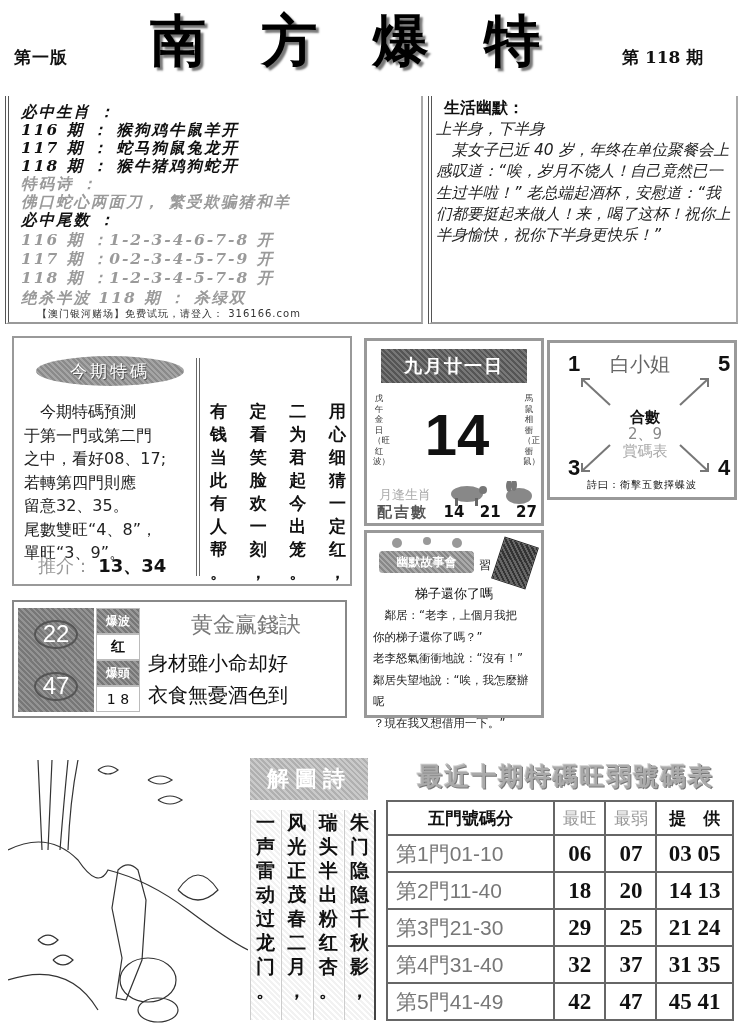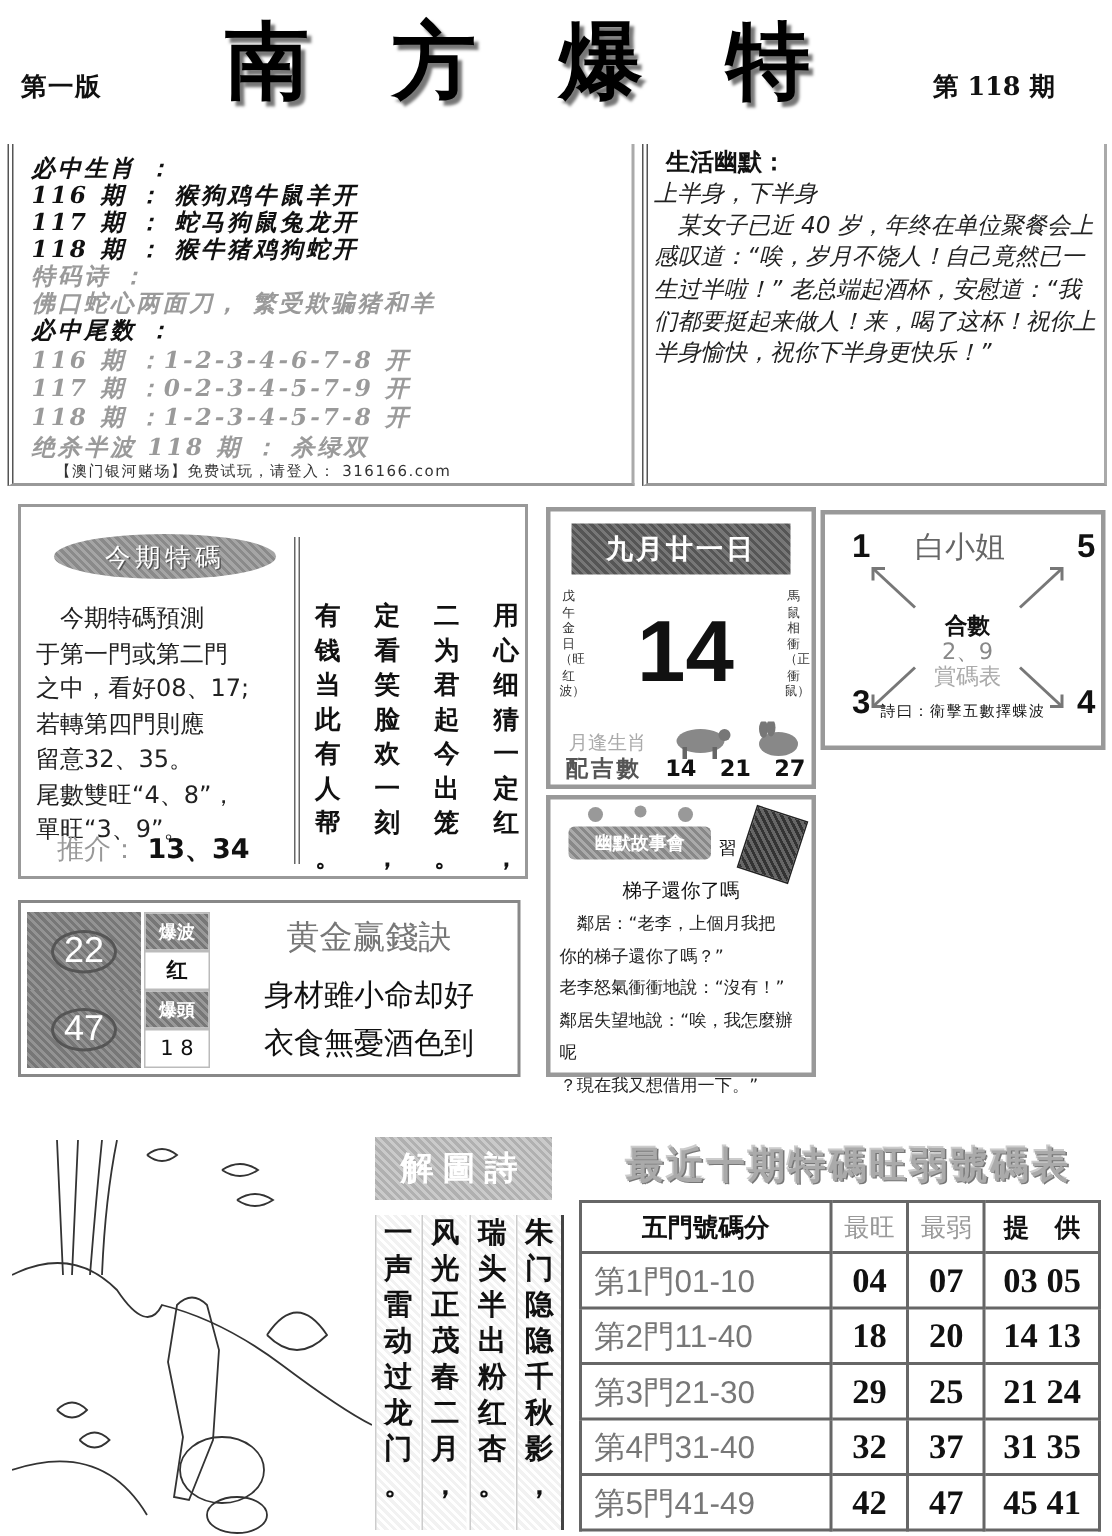--- a/index.html
+++ b/index.html
@@ -47,39 +47,39 @@
   .cal-foot .lbl { font-family: "DejaVu Serif", serif; color: #555; letter-spacing: 2px; }
 
   
   .panel-bai { left: 547px; top: 340px; width: 190px; height: 160px; border: 3px solid #999; }
   .bai-title { position: absolute; left: 60px; top: 8px; font-size: 20px; color: #666; font-family: "DejaVu Serif", serif; }
   .bai-num { position: absolute; font-size: 22px; font-weight: bold; font-family: "Liberation Sans", sans-serif; }
   .bai-mid { position: absolute; left: 60px; top: 66px; width: 70px; text-align: center; font-size: 15px; line-height: 17px; }
   .bai-mid .b { font-weight: bold; }
   .bai-mid .g { color: #888; }
   .bai-mid .lg { color: #aaa; }
-  .bai-poem { position: absolute; left: 0; top: 124px; width: 100%; text-align: center; font-size: 10px; letter-spacing: 1px; }
+  .bai-poem { position: absolute; left: 0; top: 135px; width: 100%; text-align: center; font-size: 10px; letter-spacing: 1px; }
 
   
   .panel-story { left: 364px; top: 530px; width: 180px; height: 188px; border: 3px solid #999; }
   .story-banner { position: absolute; left: 12px; top: 18px; width: 95px; height: 22px; background: repeating-linear-gradient(45deg,#888 0 2px,#aaa 2px 4px); color: #fff; font-size: 12px; font-weight: bold; display: flex; align-items: center; justify-content: center; border-radius: 4px; }
   .story-xi { position: absolute; left: 112px; top: 24px; font-size: 12px; }
   .story-book { position: absolute; left: 130px; top: 8px; width: 36px; height: 44px; background: repeating-linear-gradient(45deg,#333 0 2px,#666 2px 4px); transform: rotate(18deg); border: 1px solid #222; }
   .story-title { position: absolute; left: 0; top: 52px; width: 100%; text-align: center; font-size: 13px; }
   .story-body { position: absolute; left: 6px; top: 72px; width: 166px; font-size: 11.5px; line-height: 21.5px; color: #222; }
 
   
   .panel-gold { left: 12px; top: 600px; width: 335px; height: 118px; border: 2px solid #888; }
   .gold-cell { position: absolute; left: 4px; width: 76px; height: 52px; background: repeating-linear-gradient(45deg,#777 0 2px,#939393 2px 4px); display: flex; align-items: center; justify-content: center; }
   .gold-ball { width: 44px; height: 29px; border-radius: 50%; border: 2px solid #555; color: #fff; font-size: 24px; display: flex; align-items: center; justify-content: center; font-family: "Liberation Sans", sans-serif; }
   .gold-tag { position: absolute; left: 82px; width: 44px; height: 26px; border: 1px solid #bbb; display: flex; align-items: center; justify-content: center; font-size: 14px; }
   .gold-tag.lbl { color: #fff; background: repeating-linear-gradient(45deg,#777 0 2px,#999 2px 4px); font-weight: bold; font-size: 12px; }
   .gold-tag.val { font-weight: bold; }
   .gold-title { position: absolute; left: 134px; top: 8px; width: 196px; text-align: center; font-size: 22px; color: #777; }
-  .gold-line { position: absolute; left: 134px; width: 196px; text-align: center; font-size: 20px; color: #111; }
+  .gold-line { position: absolute; left: 134px; width: 196px; font-size: 20px; color: #111; }
 
   
   .illu { left: 8px; top: 760px; width: 240px; height: 264px; }
 
   
   .jie-banner { left: 250px; top: 758px; width: 118px; height: 42px; background: repeating-linear-gradient(45deg,#b0b0b0 0 2px,#cacaca 2px 4px); color: #fff; font-size: 22px; font-weight: bold; display: flex; align-items: center; justify-content: center; letter-spacing: 6px; }
   .jie-poem { left: 250px; top: 810px; width: 126px; height: 210px; display: flex; justify-content: space-between; border-right: 2px solid #444; }
   .jie-col { width: 30px; display: flex; flex-direction: column; align-items: center; font-size: 19px; font-weight: bold; line-height: 24px; background: repeating-linear-gradient(45deg,#f2f2f2 0 2px,#fff 2px 4px); border-left: 1px solid #ccc; }
 
   
@@ -341,21 +341,21 @@
 <table class="abs tbl">
   <tbody>
       <tr>
     <th>五門號碼分</th>
     <th class="gray">最旺</th>
     <th class="gray">最弱</th>
     <th>提　供</th>
   </tr>
   <tr>
     <td class="door">第1門01-10</td>
-    <td class="num">04</td>
+    <td class="num">06</td>
     <td class="num">07</td>
     <td class="num">03 05</td>
   </tr>
   <tr>
     <td class="door">第2門11-40</td>
     <td class="num">18</td>
     <td class="num">20</td>
     <td class="num">14 13</td>
   </tr>
   <tr>

